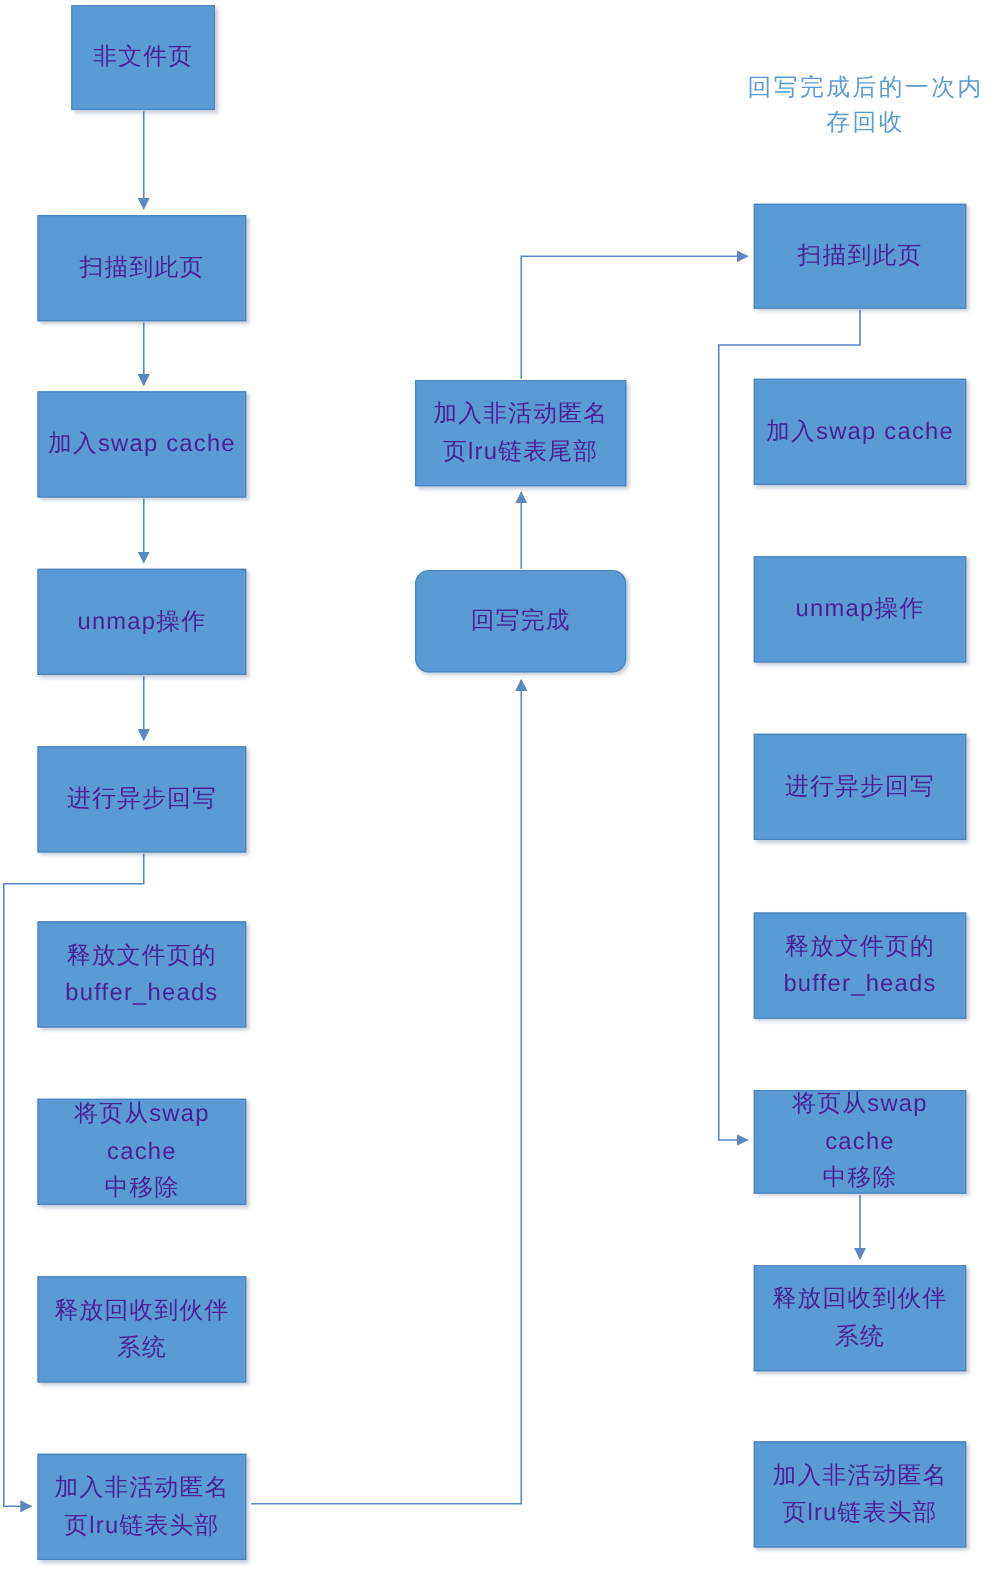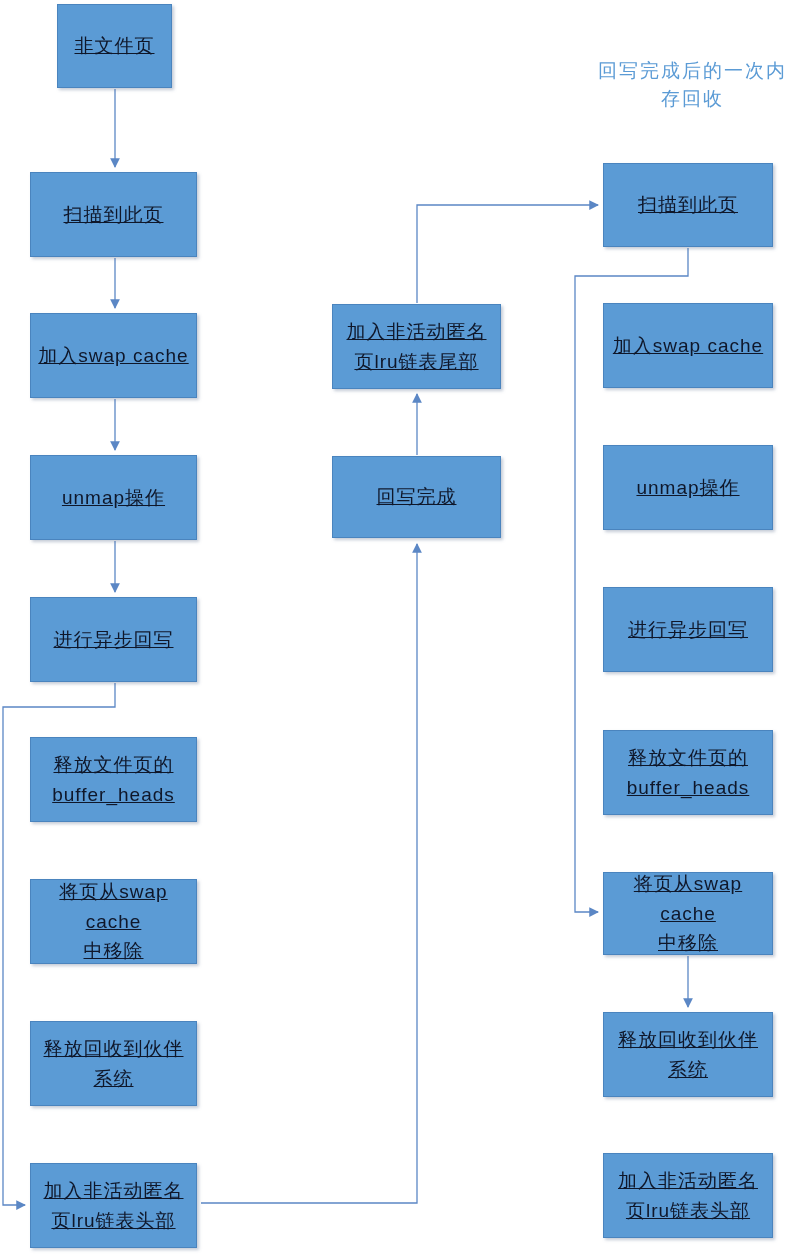--- a/index.html
+++ b/index.html
@@ -8,31 +8,30 @@
     width:795px;height:1256px;
     background:#ffffff;
     font-family:"Liberation Sans","DejaVu Sans",sans-serif;
     overflow:hidden;
   }
   .node{
     position:absolute;
     box-sizing:border-box;
     background:#5B9BD5;
     border:1px solid #4A84BE;
-    color:#0f172a;
+    color:#4c1d95;
     display:flex;
     align-items:center;
     justify-content:center;
     text-align:center;
     font-size:19px;
     letter-spacing:1px;
     line-height:1.55;
     white-space:pre-line;
     box-shadow:2px 2px 3px rgba(90,110,140,0.35);
-    text-decoration:underline;
   }
   .col-l{left:30px;width:167px;height:85px;}
   .col-m{left:332px;width:169px;height:85px;}
   .col-r{left:603px;width:170px;height:85px;}
   .annotation{
     position:absolute;
     left:585px;top:57px;width:215px;
     color:#5B9BD5;
     font-size:19px;
     letter-spacing:2px;
@@ -82,21 +81,21 @@
 buffer_heads</div>
   <div class="node col-l" style="top:879px;">将页从swap cache
 中移除</div>
   <div class="node col-l" style="top:1021px;">释放回收到伙伴
 系统</div>
   <div class="node col-l" style="top:1163px;">加入非活动匿名
 页lru链表头部</div>
 
   <div class="node col-m" style="top:304px;">加入非活动匿名
 页lru链表尾部</div>
-  <div class="node col-m" style="top:456px;height:82px;">回写完成</div>
+  <div class="node col-m" style="top:456px;height:82px;border-radius:11px;">回写完成</div>
 
   <div class="node col-r" style="top:163px;height:84px;">扫描到此页</div>
   <div class="node col-r" style="top:303px;">加入swap cache</div>
   <div class="node col-r" style="top:445px;">unmap操作</div>
   <div class="node col-r" style="top:587px;">进行异步回写</div>
   <div class="node col-r" style="top:730px;">释放文件页的
 buffer_heads</div>
   <div class="node col-r" style="top:872px;height:83px;">将页从swap cache
 中移除</div>
   <div class="node col-r" style="top:1012px;">释放回收到伙伴

